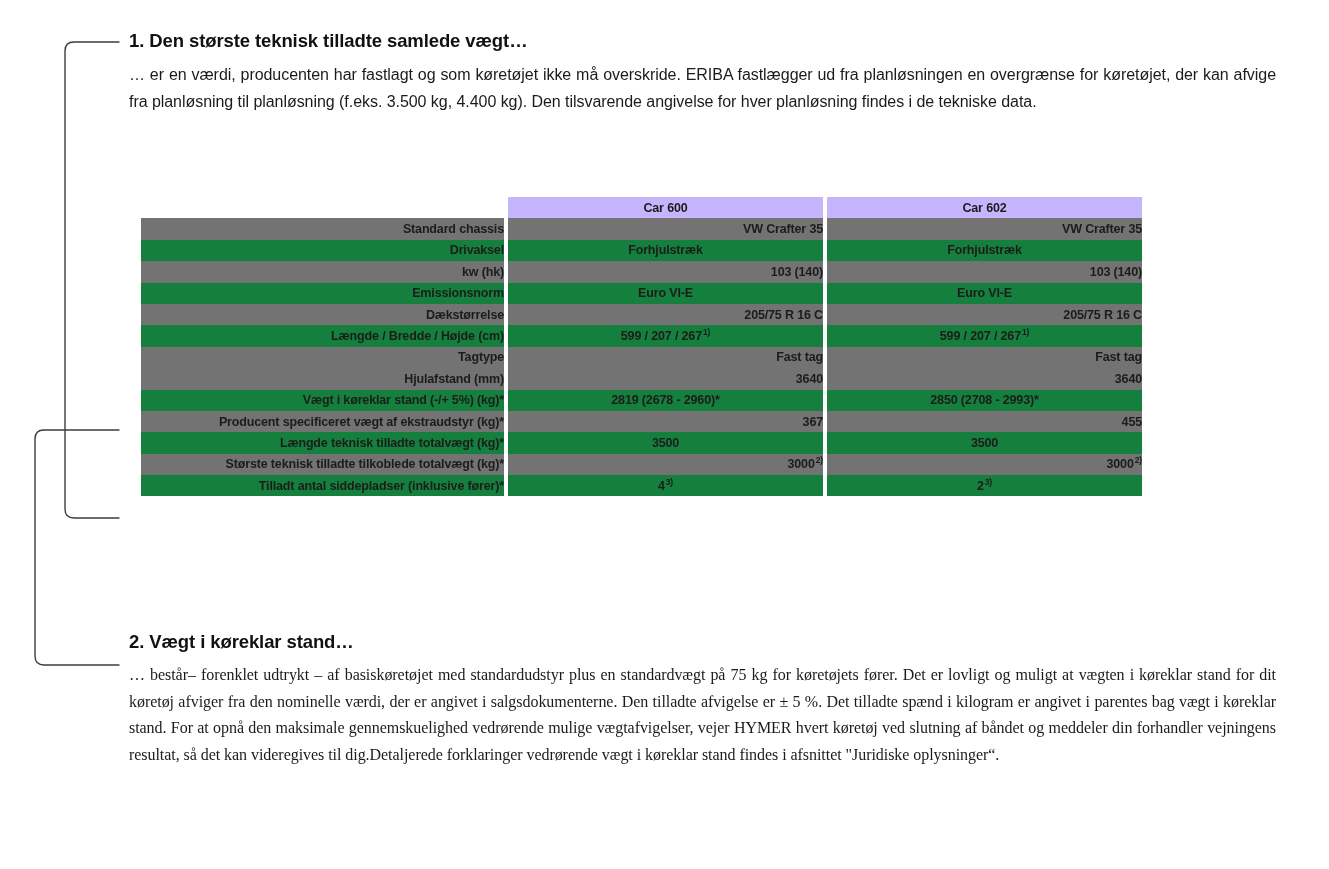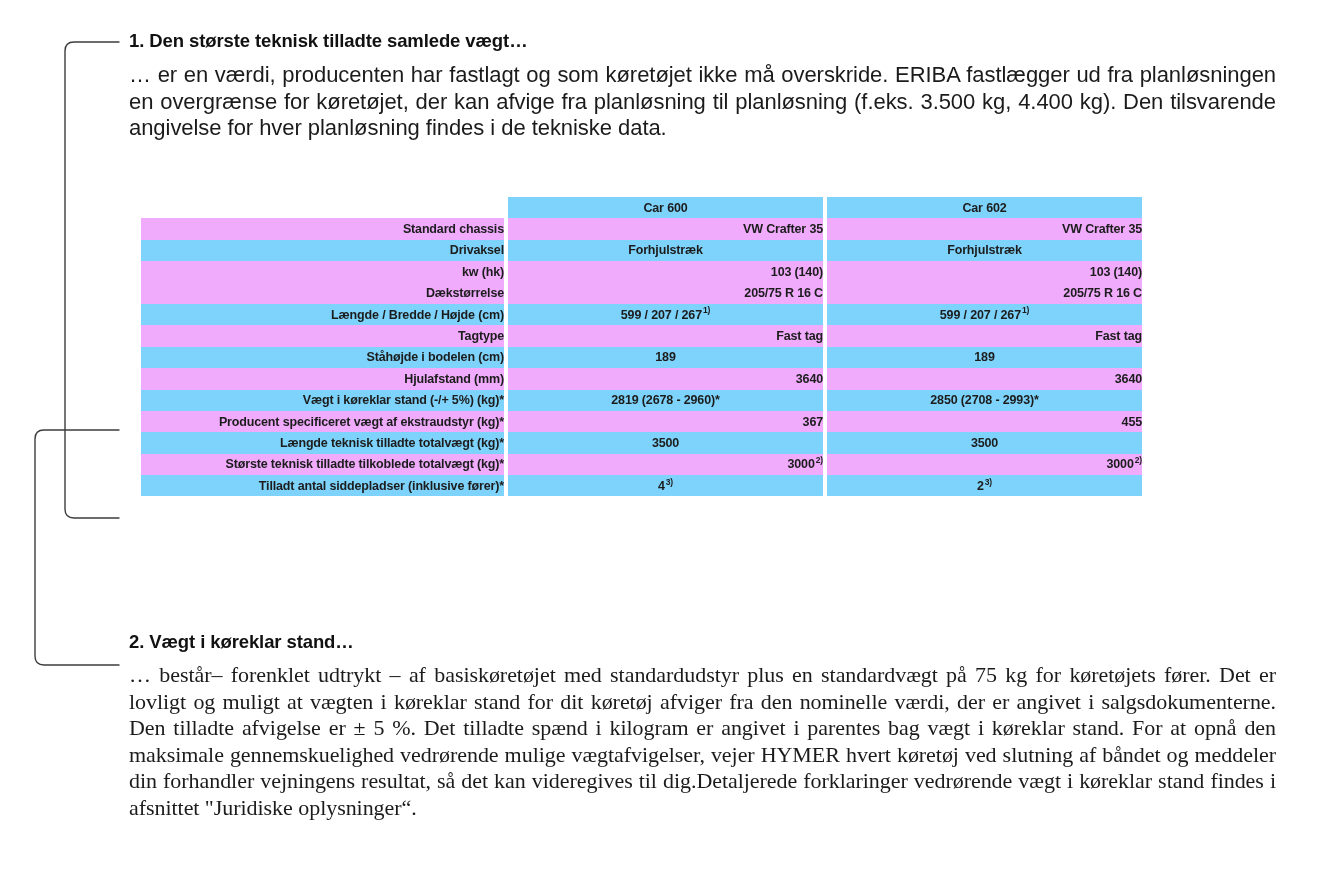--- a/index.html
+++ b/index.html
@@ -45,21 +45,21 @@
     font-size: 18.5px;
     font-weight: bold;
     letter-spacing: -0.1px;
     margin: 0;
     padding: 0;
     color: #111111;
     line-height: 1.3;
   }
 
   p.body-text {
-    font-size: 22px;
+    font-size: 16px;
     line-height: 26.5px;
     margin: 0;
     padding: 0;
     color: #1b1b1b;
     text-align: justify;
     text-justify: inter-word;
     letter-spacing: -0.05px;
   }
 
   .sec1-heading { position: absolute; left: 0; top: 29px; }
@@ -99,26 +99,26 @@
   td.lbl {
     text-align: right;
     padding-right: 5px;
   }
   td.val {
     text-align: center;
   }
   td.gapcell { background: #ffffff !important; }
 
   
-  tr.band td.lbl, tr.band td.val { background: #7dd3fc; margin-left: 23px; }
-  tr.plain td.lbl, tr.plain td.val { background: #f0abfc; text-align: right; }
+  tr.band td.lbl, tr.band td.val { background: #15803d; margin-left: 23px; }
+  tr.plain td.lbl, tr.plain td.val { background: #737373; text-align: right; }
 
   th.head-blank { background: #ffffff; }
   th.head-col {
-    background: #7dd3fc;
+    background: #c4b5fd;
     text-align: center;
     font-size: 13.5px;
     height: 32px;
     letter-spacing: 0.1px;
   }
 
   sup.fn {
     font-size: 8.5px;
     vertical-align: super;
     line-height: 0;
@@ -177,47 +177,47 @@
               <td class="gapcell"></td>
               <td class="val">Forhjulstræk</td>
             </tr>
             <tr class="plain">
               <td class="lbl">kw (hk)</td>
               <td class="gapcell"></td>
               <td class="val">103 (140)</td>
               <td class="gapcell"></td>
               <td class="val">103 (140)</td>
             </tr>
+            <tr class="band">
+              <td class="lbl">Emissionsnorm</td>
+              <td class="gapcell"></td>
+              <td class="val">Euro VI-E</td>
+              <td class="gapcell"></td>
+              <td class="val">Euro VI-E</td>
+            </tr>
             <tr class="plain">
               <td class="lbl">Dækstørrelse</td>
               <td class="gapcell"></td>
               <td class="val">205/75 R 16 C</td>
               <td class="gapcell"></td>
               <td class="val">205/75 R 16 C</td>
             </tr>
             <tr class="band">
               <td class="lbl">Længde / Bredde / Højde (cm)</td>
               <td class="gapcell"></td>
               <td class="val">599 / 207 / 267<sup class="fn">1)</sup></td>
               <td class="gapcell"></td>
               <td class="val">599 / 207 / 267<sup class="fn">1)</sup></td>
             </tr>
             <tr class="plain">
               <td class="lbl">Tagtype</td>
               <td class="gapcell"></td>
               <td class="val">Fast tag</td>
               <td class="gapcell"></td>
               <td class="val">Fast tag</td>
-            </tr>
-            <tr class="band">
-              <td class="lbl">Ståhøjde i bodelen (cm)</td>
-              <td class="gapcell"></td>
-              <td class="val">189</td>
-              <td class="gapcell"></td>
-              <td class="val">189</td>
             </tr>
             <tr class="plain">
               <td class="lbl">Hjulafstand (mm)</td>
               <td class="gapcell"></td>
               <td class="val">3640</td>
               <td class="gapcell"></td>
               <td class="val">3640</td>
             </tr>
             <tr class="band">
               <td class="lbl">Vægt i køreklar stand (-/+ 5%) (kg)*</td>

